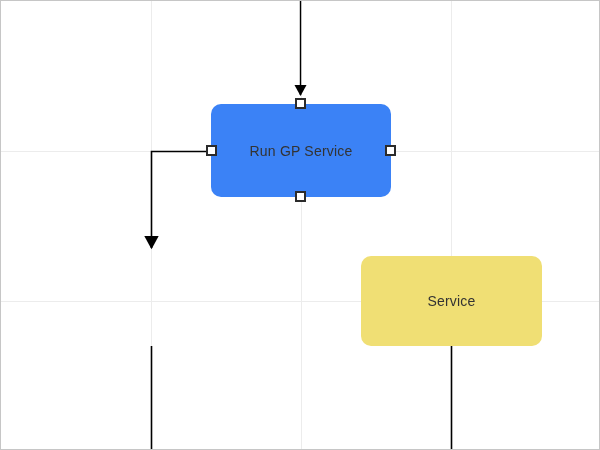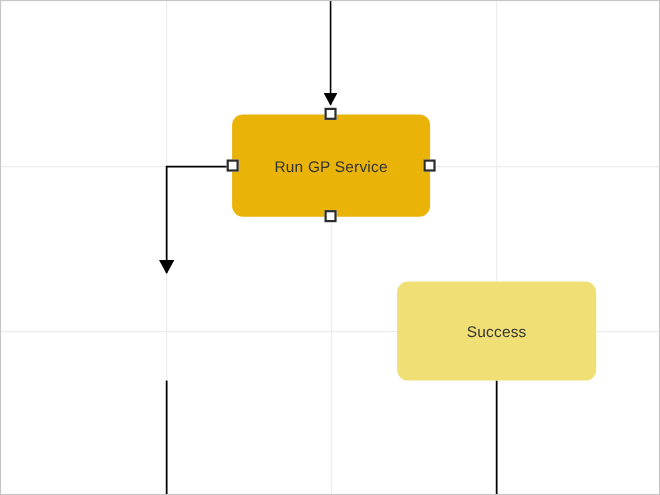--- a/index.html
+++ b/index.html
@@ -40,21 +40,21 @@
     justify-content: center;
   }
   .node-label {
     font-size: 14px;
     color: #333333;
     letter-spacing: 0.2px;
     white-space: nowrap;
     user-select: none;
   }
   .node-green {
-    background: #eab308;
+    background: #3b82f6;
   }
   .node-yellow {
     background: #f0df74;
   }
   .port {
     position: absolute;
     width: 11px;
     height: 11px;
     background: #ffffff;
     border: 2px solid #2b2b2b;
@@ -97,16 +97,16 @@
   <div class="node node-green" style="left:210px; top:103px; width:180px; height:93px;">
     <span class="node-label">Run GP Service</span>
   </div>
   <div class="port" style="left:294px; top:97px;"></div>
   <div class="port" style="left:205px; top:144px;"></div>
   <div class="port" style="left:384px; top:144px;"></div>
   <div class="port" style="left:294px; top:190px;"></div>
 
 
   <div class="node node-yellow" style="left:360px; top:255px; width:181px; height:90px;">
-    <span class="node-label">Success</span>
+    <span class="node-label">Service</span>
   </div>
 
 </div>
 
 </body></html>

